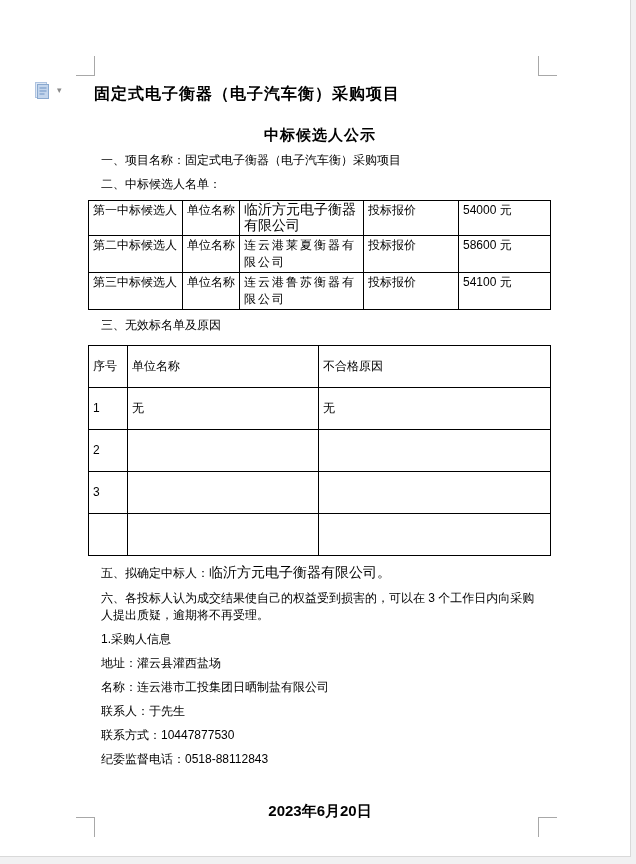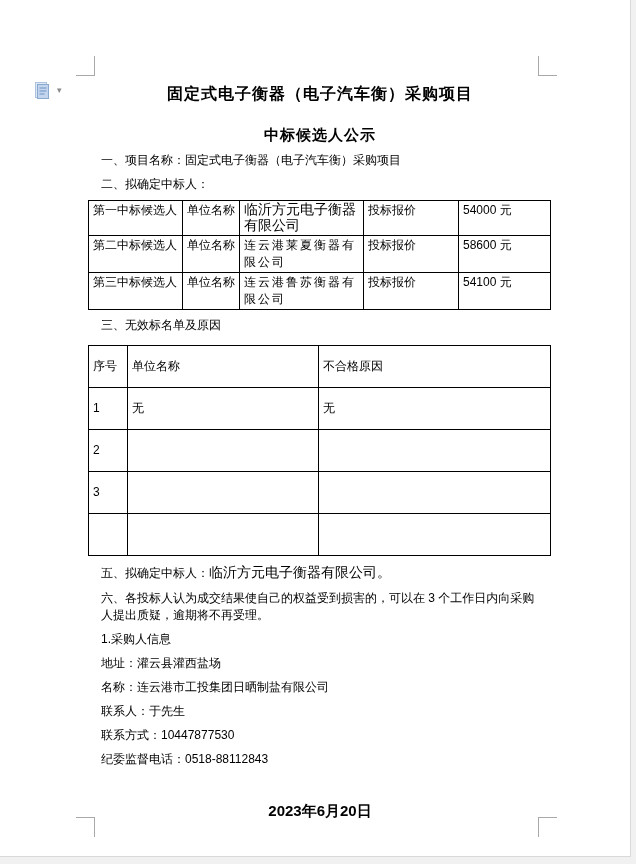--- a/index.html
+++ b/index.html
@@ -36,21 +36,21 @@
     font-family: "DejaVu Sans", sans-serif;
   }
 
   
   .content {
     position: absolute; left: 94px; top: 75px; width: 452px;
     font-size: 12px; line-height: 17px;
   }
   .content p { margin: 7px; }
   .doc-title {
-    margin: 8px 0 16px; text-align: center;
+    margin: 8px 0 16px; 
     font-size: 16px; font-weight: bold; letter-spacing: 1px;
     line-height: 22px;
   }
   .doc-subtitle {
     margin: 20px 0 0; text-align: center;
     font-size: 15px; font-weight: bold; letter-spacing: 1px;
     line-height: 20px;
   }
   .sec-1 { margin-top: 30px; }
   table { border-collapse: collapse; table-layout: fixed; margin-left: -6px; width: 462px; }
@@ -99,21 +99,21 @@
     </span>
     <span class="paste-arrow">▾</span>
   </div>
 
   <div class="content">
 
     <h1 class="doc-title">固定式电子衡器（电子汽车衡）采购项目</h1>
     <h2 class="doc-subtitle">中标候选人公示</h2>
 
     <p class="sec-1">一、项目名称：固定式电子衡器（电子汽车衡）采购项目</p>
-    <p>二、拟确定中标人：</p>
+    <p>二、中标候选人名单：</p>
 
     <table class="candidates-table">
       <colgroup>
         <col style="width:94px">
           <col style="width:57px">
           <col style="width:124px">
           <col style="width:95px">
           <col style="width:92px">
       </colgroup>
       <tbody>

